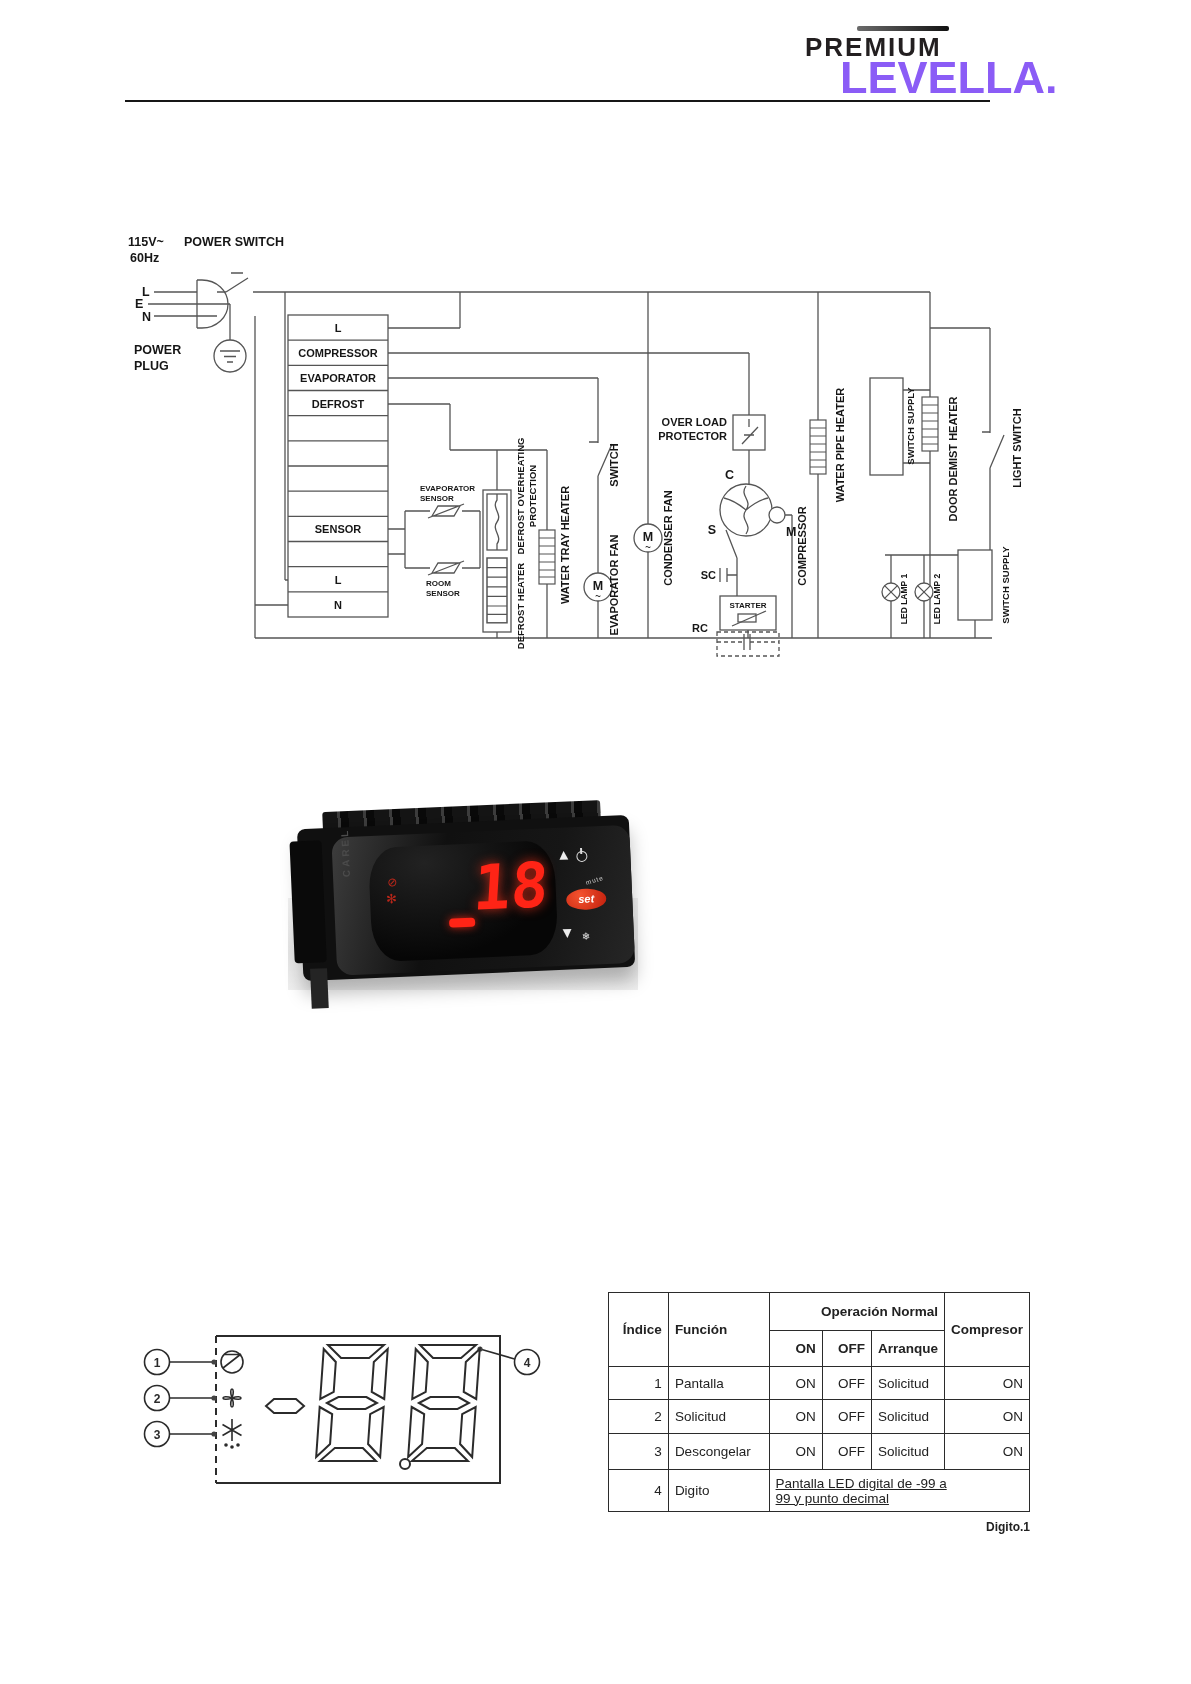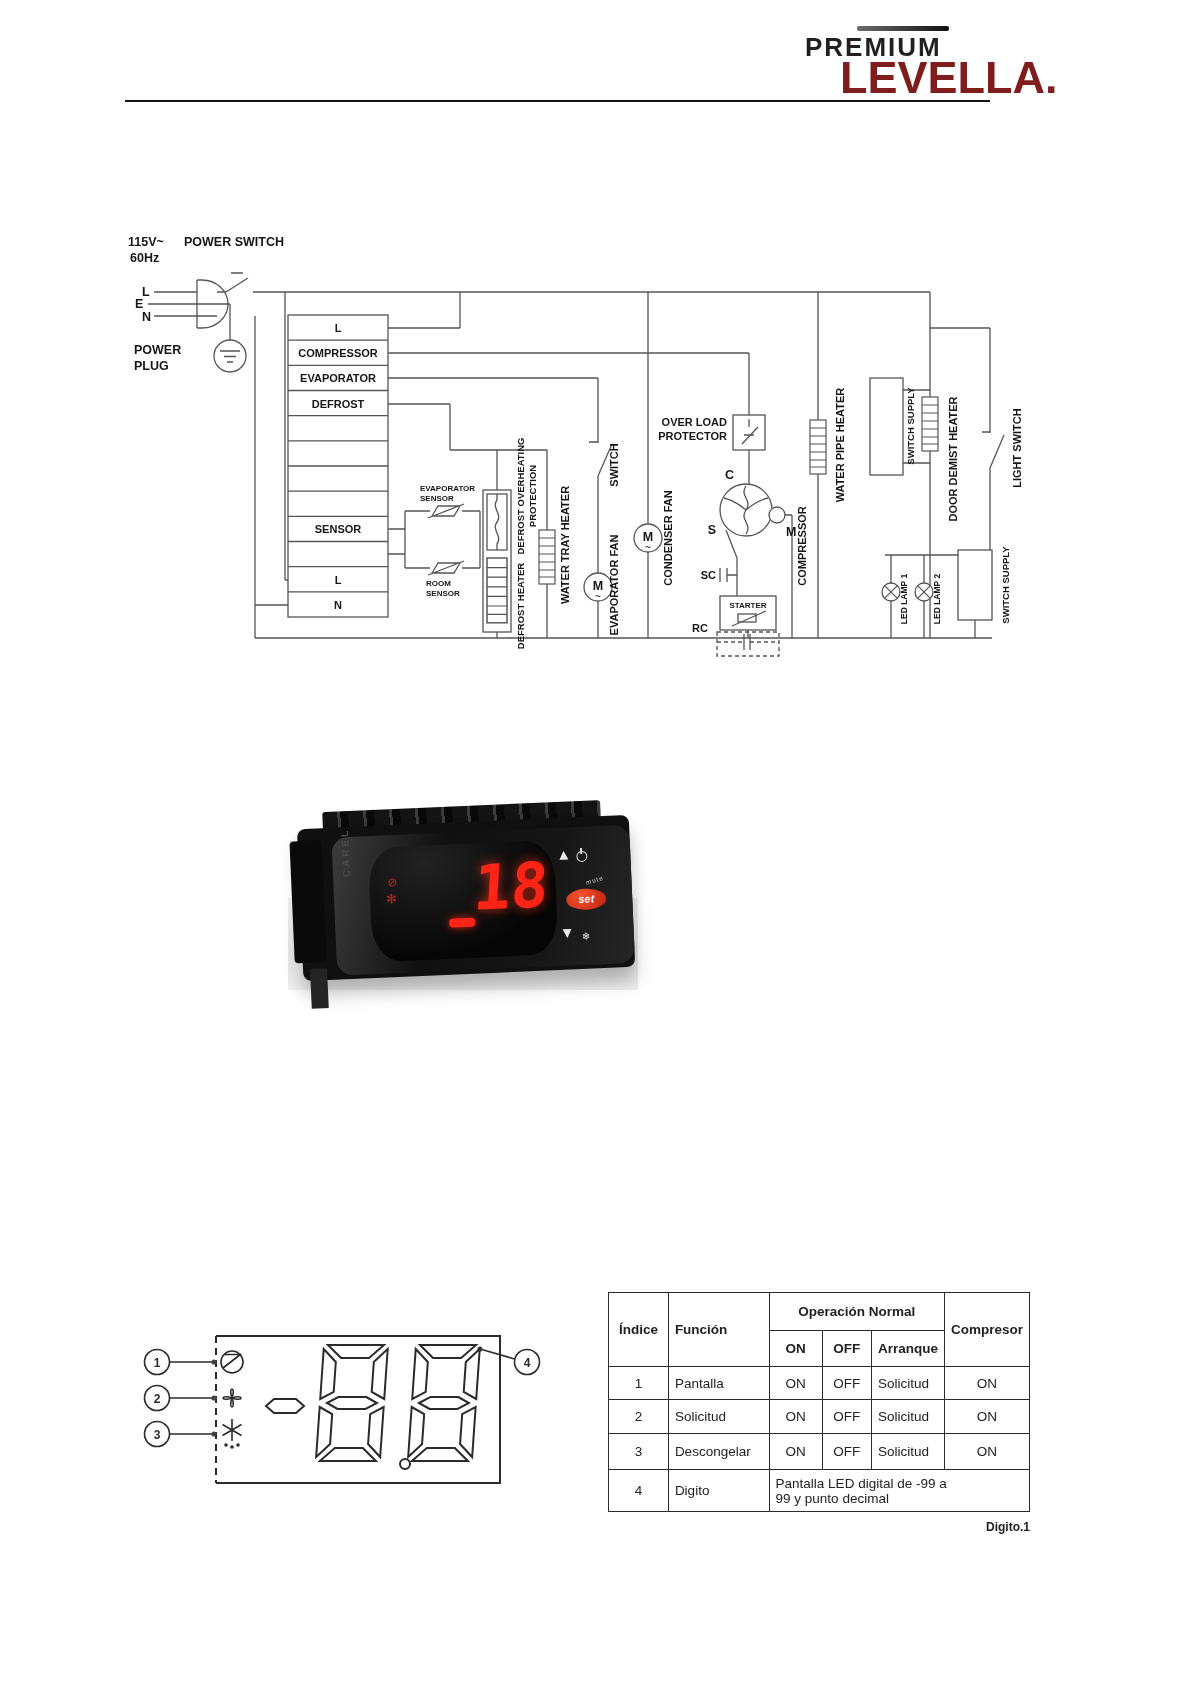--- a/index.html
+++ b/index.html
@@ -3,21 +3,21 @@
 <meta charset="utf-8">
 <style>
   html,body{margin:0;padding:0;}
   body{width:1191px;height:1684px;background:#ffffff;position:relative;
        font-family:"Liberation Sans",sans-serif;color:#1c1c1c;overflow:hidden;}
   .abs{position:absolute;}
 
   
   .logo-premium{left:805px;top:32px;font-size:26px;font-weight:800;letter-spacing:2px;color:#231f20;}
   .logo-bar{left:857px;top:26px;width:92px;height:5px;background:linear-gradient(90deg,#6b6b6b,#111);border-radius:2px;}
-  .logo-levella{left:840px;top:52px;font-size:45px;font-weight:800;letter-spacing:0px;color:#7f1d1d;}
+  .logo-levella{left:840px;top:52px;font-size:45px;font-weight:800;letter-spacing:0px;color:#8b5cf6;}
   .top-rule{left:125px;top:100px;width:865px;height:2px;background:#161616;}
 
   
   .wiring{left:120px;top:228px;}
   .wiring .w{stroke:#555;stroke-width:1.3;fill:none;}
   .wiring .box{stroke:#555;stroke-width:1.3;fill:#fff;}
   .wiring text{fill:#161616;font-family:"Liberation Sans",sans-serif;font-weight:600;}
   .t11{font-size:11px;} .t12{font-size:12.5px;} .t8{font-size:8px;font-weight:600;}
   .t95{font-size:9.5px;} .t85{font-size:8.5px;}
   .dot{fill:#444;stroke:none;}
@@ -58,21 +58,21 @@
   .dispdiag .thin{stroke:#2b2b2b;stroke-width:1.6;fill:none;}
   .dispdiag .segp{stroke:#2b2b2b;stroke-width:2;fill:#fff;}
   .dispdiag text{fill:#2b2b2b;font-size:12px;font-weight:700;text-anchor:middle;}
 
   
   .table-area{left:608px;top:1292px;width:422px;}
   table.op{border-collapse:collapse;width:100%;font-size:13.5px;color:#222;}
   table.op th,table.op td{border:1.6px solid #2b2b2b;padding:2px 6px;font-weight:600;}
   table.op td{font-weight:400;}
   .h1{height:38px;} .h2{height:36px;} .hr1{height:33px;} .hr2{height:34px;} .hr3{height:36px;} .hr4{height:42px;}
-  .cc{text-align:center;} .cl{text-align:left;padding-left:8px;}
+  .cc{text-align:right;} .cl{text-align:left;padding-left:8px;}
   .caption{text-align:right;font-size:12px;font-weight:700;color:#222;margin-top:8px;}
 </style>
 </head>
 <body>
 
 <div class="abs logo-bar"></div>
 <div class="abs logo-premium">PREMIUM</div>
 <div class="abs logo-levella">LEVELLA.</div>
 <div class="abs top-rule"></div>
 
@@ -361,18 +361,18 @@
       <td class="cc">3</td>
       <td class="cl">Descongelar</td>
       <td class="cc">ON</td>
       <td class="cc">OFF</td>
       <td class="cl">Solicitud</td>
       <td class="cc">ON</td>
     </tr>
     <tr class="hr4">
       <td class="cc">4</td>
       <td class="cl">Digito</td>
-      <td colspan="4" class="cl" style="padding-right:70px;">Pantalla LED digital de -99 a 99 y punto decimal</td>
+      <td colspan="4" class="cl" style="padding-right:70px;text-decoration:underline;">Pantalla LED digital de -99 a 99 y punto decimal</td>
     </tr>
   </tbody>
     </table>
   <div class="caption">Digito.1</div>
 </div>
 
 </body></html>

